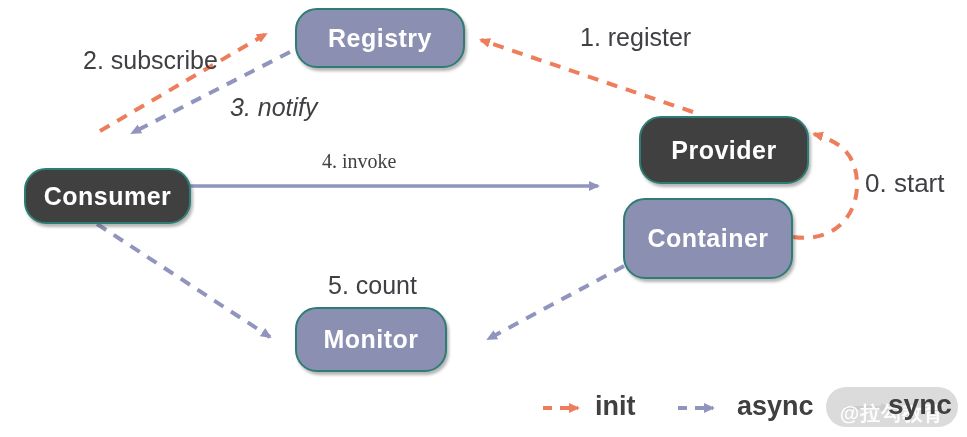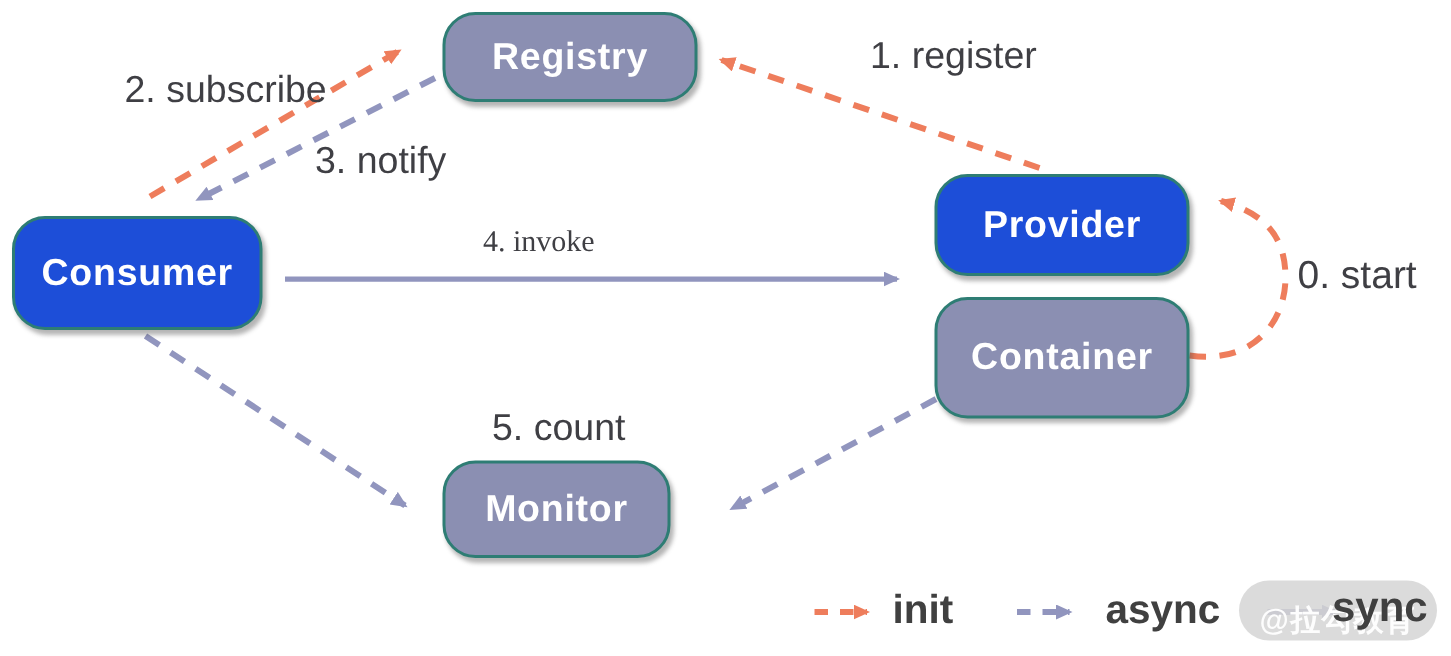--- a/index.html
+++ b/index.html
@@ -9,32 +9,32 @@
   }
   .arrow-layer{position:absolute;left:0;top:0;width:967px;height:437px;}
   .node{
     position:absolute;box-sizing:border-box;
     border:2px solid #2e7d74;border-radius:22px;
     color:#ffffff;font-weight:bold;font-size:25px;
     display:flex;align-items:center;justify-content:center;
     box-shadow:2px 3px 3px rgba(70,70,70,0.40);
     letter-spacing:0.5px;
   }
-  .node.orange{background:#1d4ed8;}
+  .node.orange{background:#404040;margin-left:16px;}
   .node.purple{background:#8b8fb2;}
   .n-registry {left:295px;top:8px;  width:170px;height:60px;}
-  .n-consumer {left:8px;  top:144px;width:167px;height:76px;text-align:right;}
+  .n-consumer {left:8px;  top:168px;width:167px;height:56px;text-align:right;}
   .n-provider {left:623px;top:116px;width:170px;height:68px;}
   .n-container{left:623px;top:198px;width:170px;height:81px;}
   .n-monitor  {left:295px;top:307px;width:152px;height:65px;}
   .elabel{
     position:absolute;color:#3f3f44;font-size:25px;white-space:nowrap;line-height:1.1;
   }
   .l-subscribe{left:59px; top:47px;margin-left:24px;}
-  .l-notify   {left:210px;top:94px;}
+  .l-notify   {left:230px;top:94px;font-style:italic;}
   .l-register {left:580px;top:24px;}
   .l-invoke   {left:322px;top:150px;font-size:20px;font-family:Liberation Serif, serif;}
   .l-start    {left:865px;top:169px;font-size:26px;}
   .l-count    {left:328px;top:272px;}
   .legend-label{
     position:absolute;color:#404040;font-size:27px;white-space:nowrap;font-weight:bold;
   }
   .l-init {left:595px;top:391px;}
   .l-async{left:737px;top:391px;}
   .l-sync {left:888px;top:389px;font-size:28px;}

